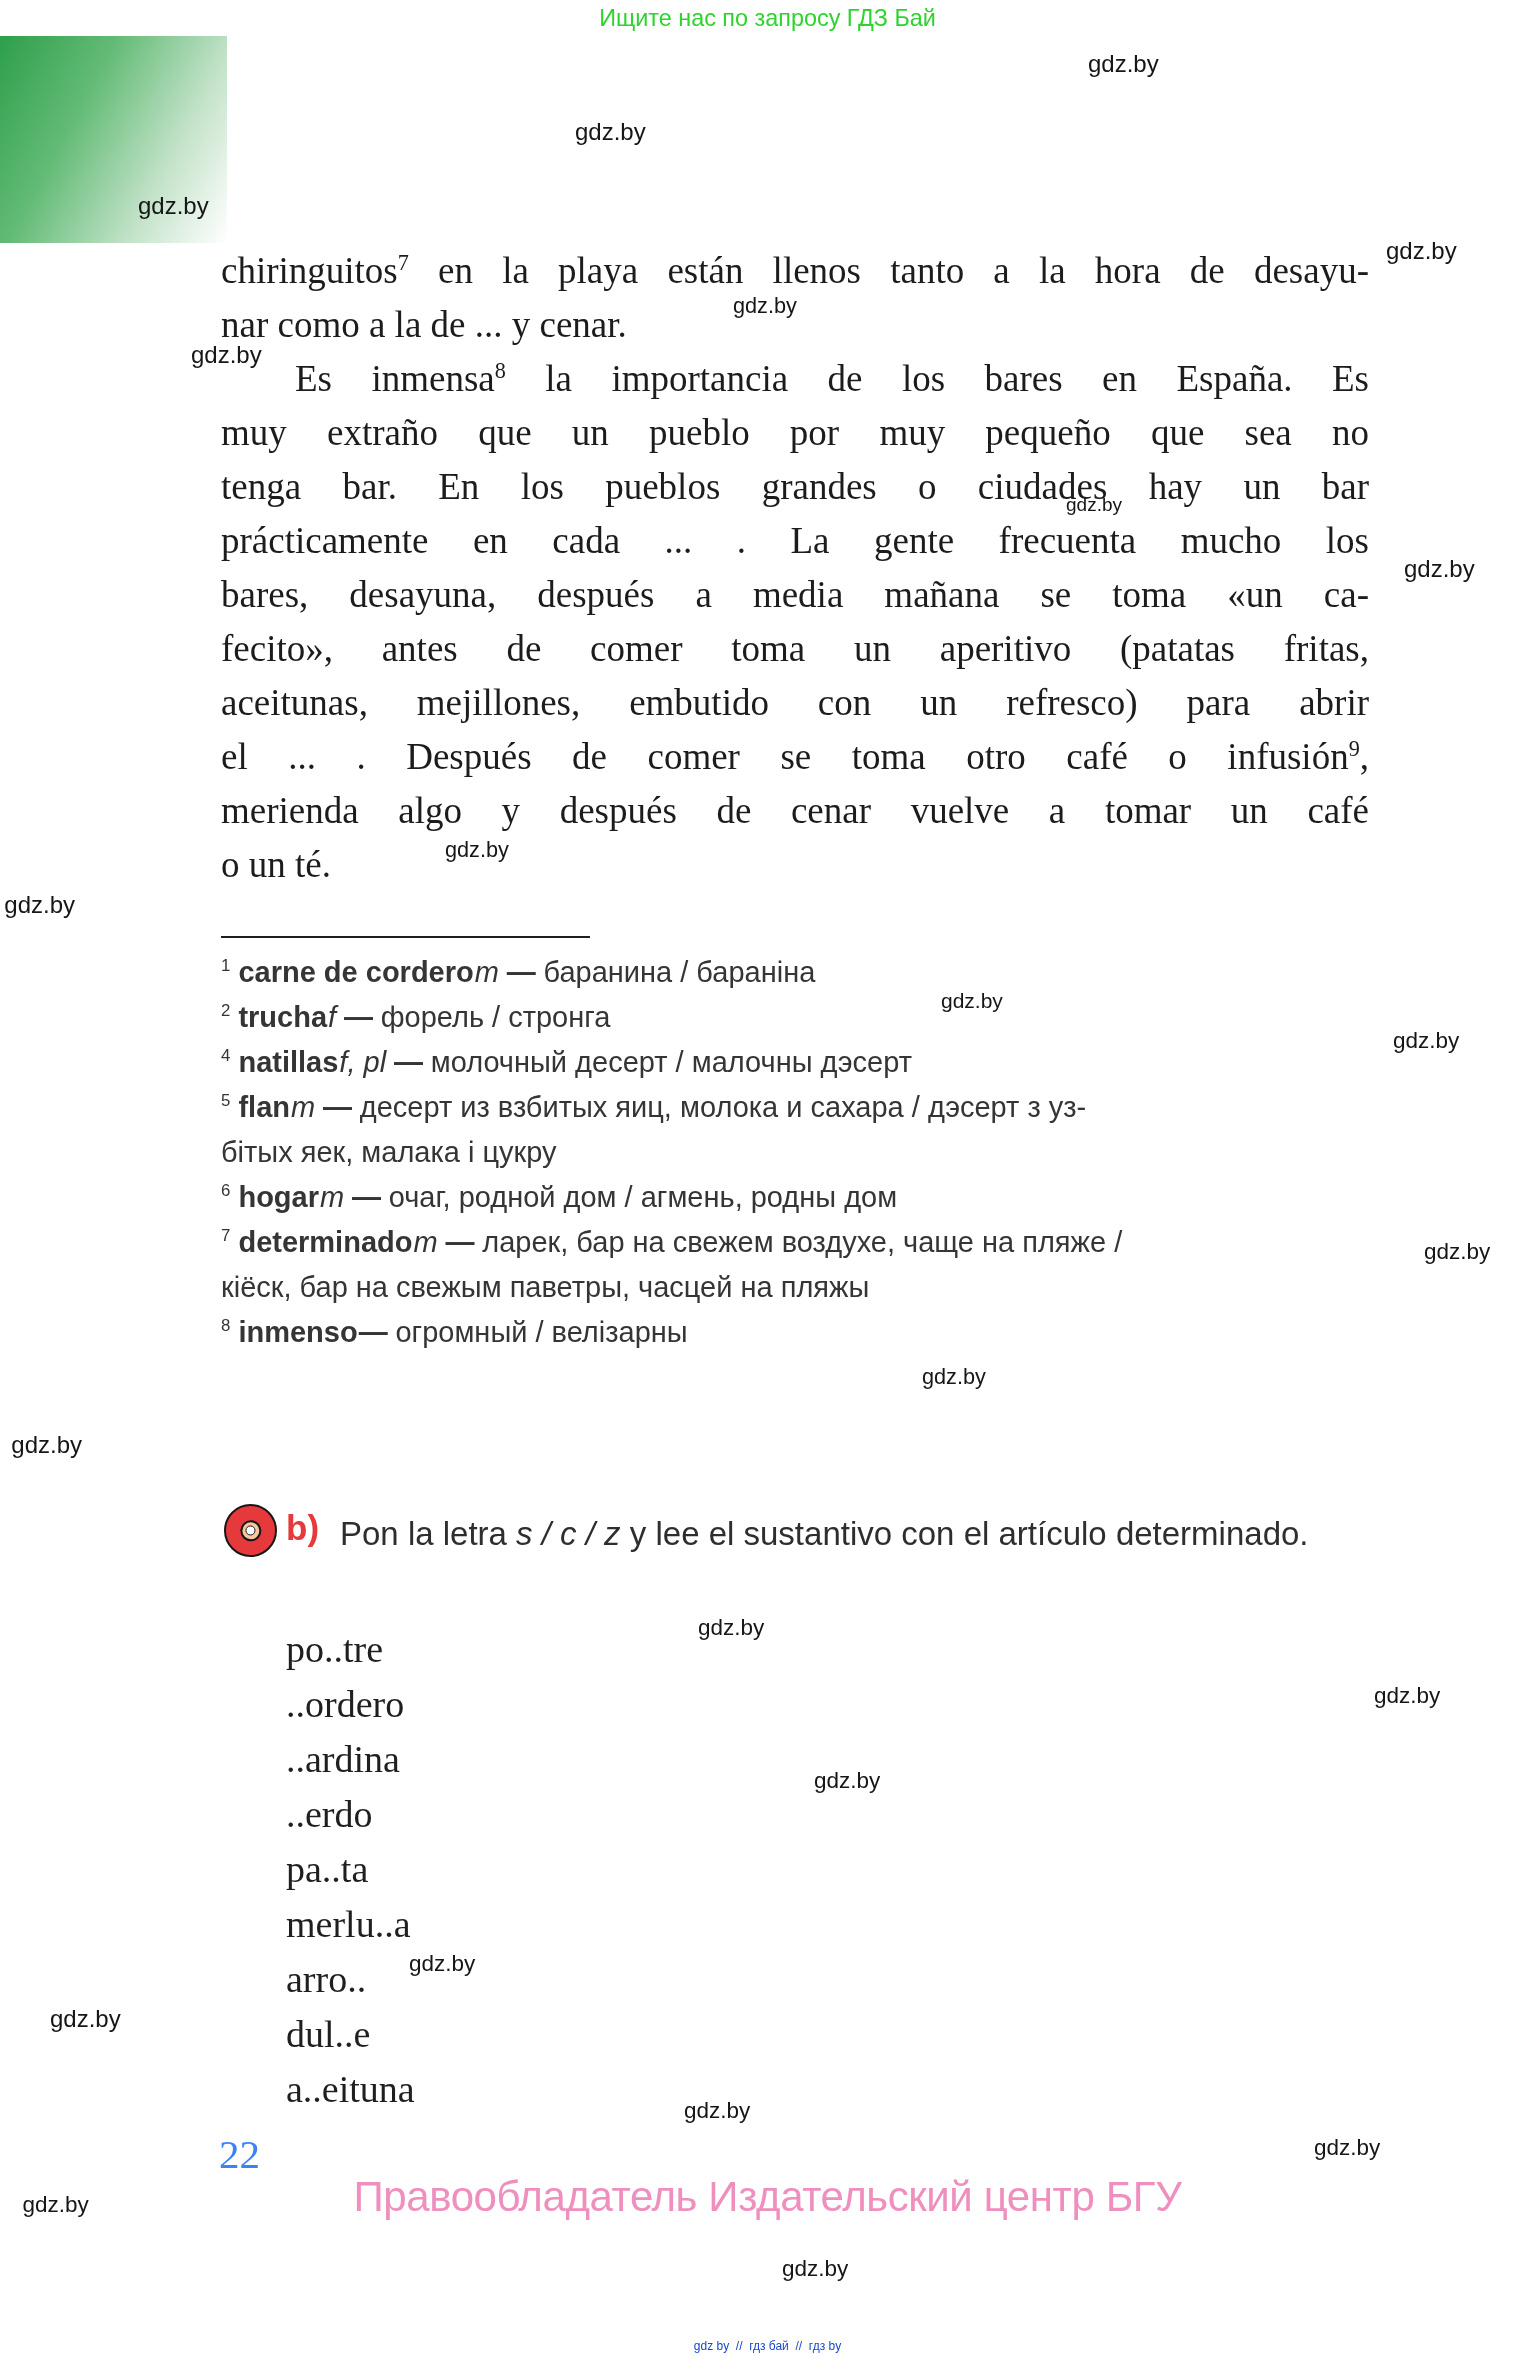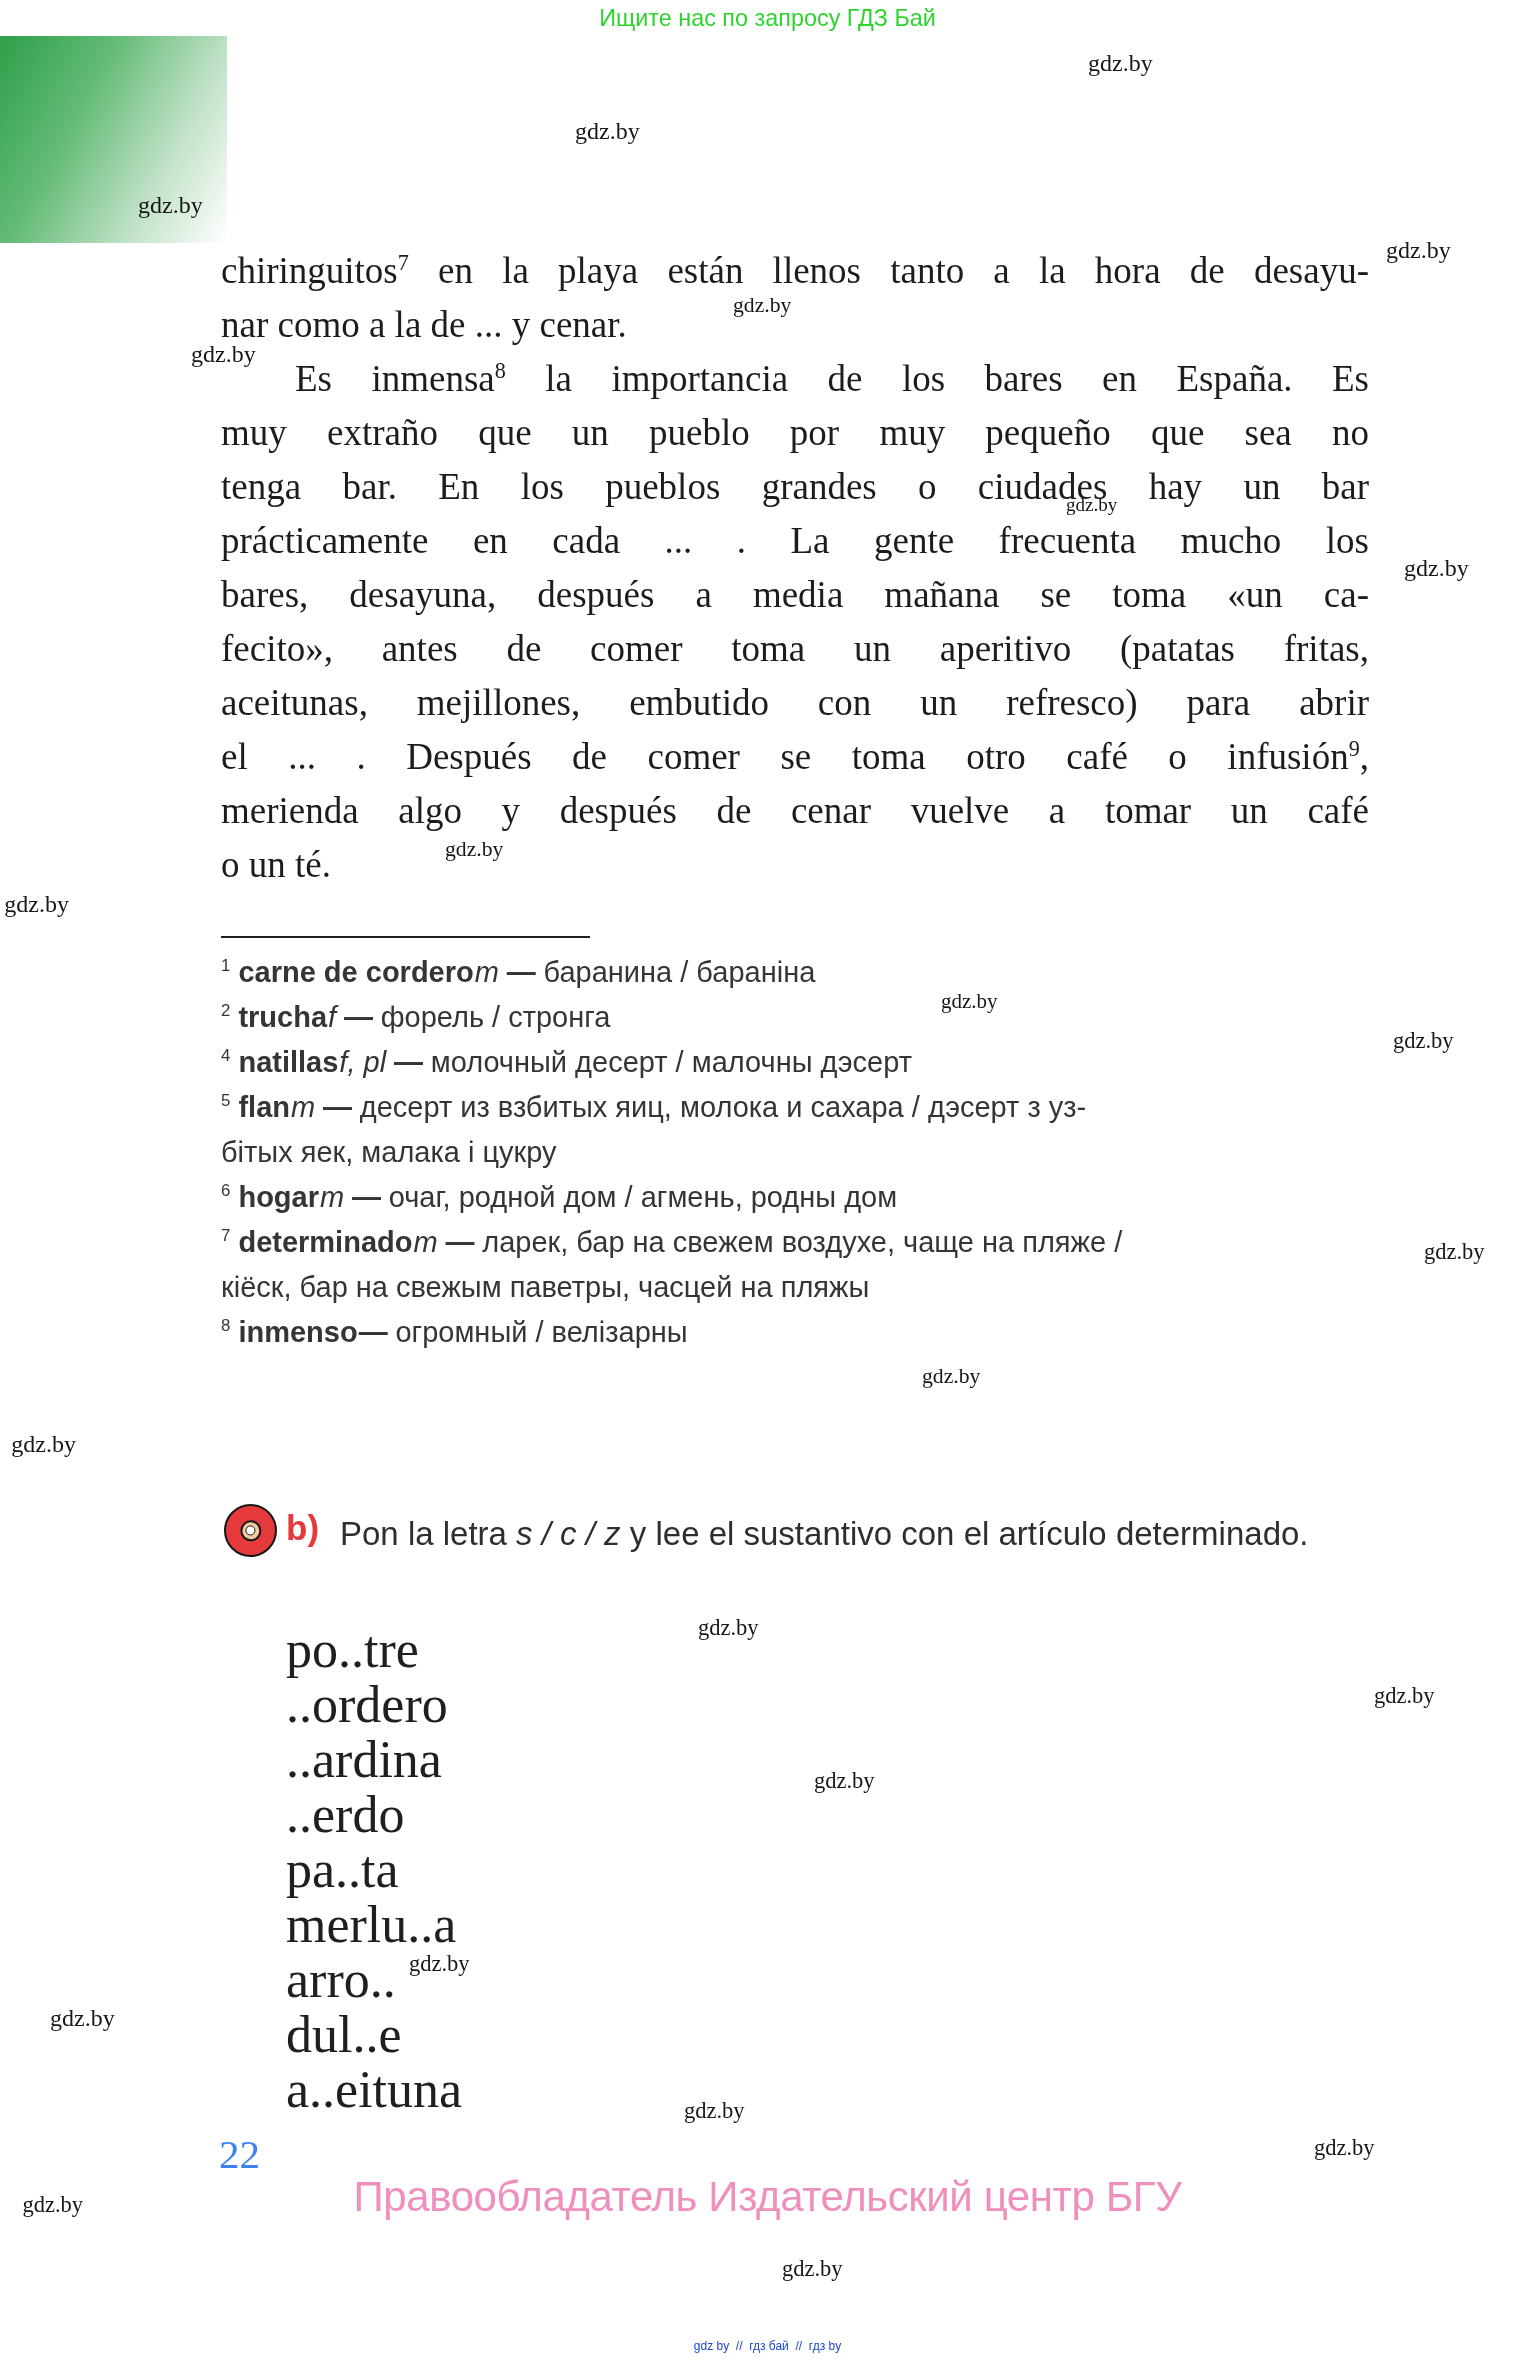--- a/index.html
+++ b/index.html
@@ -5,21 +5,21 @@
   html,body{margin:0;padding:0;background:#fff;}
   .page{position:relative;width:1535px;height:2377px;background:#ffffff;
         font-family:"Liberation Serif",serif;overflow:hidden;}
 
   .banner{position:absolute;top:5.2px;left:0;width:100%;text-align:center;
           font-family:"Liberation Sans",sans-serif;font-size:23.4px;color:#2ed32e;}
 
   .grad{position:absolute;left:0;top:36px;width:227px;height:207px;
         background:linear-gradient(118deg,#2e9f4a 0%,#63bb76 35%,#c2e2c8 70%,#ffffff 100%);}
 
-  .wm{position:absolute;font-family:Liberation Serif, serif;color:#161616;white-space:nowrap;}
+  .wm{position:absolute;font-family:Liberation Sans, sans-serif;color:#161616;white-space:nowrap;}
 
   .main{position:absolute;left:221px;top:244px;width:1148px;
         font-size:37px;line-height:54px;color:#1c1c1c;}
   .line{white-space:normal;}
   .line.j{text-align:justify;text-align-last:justify;}
   .line.ind{text-indent:74px;}
   sup{font-size:60%;line-height:0;}
 
   .divider{position:absolute;left:221px;top:936px;width:369px;border-top:2.6px solid #1f1f1f;}
 
@@ -37,21 +37,21 @@
   .cd-ring{position:absolute;left:50%;top:50%;transform:translate(-50%,-50%);
            width:17.3px;height:17.3px;border:2.6px solid #161616;border-radius:50%;background:#f6c8a2;}
   .cd-hole{position:absolute;left:50%;top:50%;transform:translate(-50%,-50%);
            width:7.8px;height:7.8px;border:1.7px solid #161616;border-radius:50%;background:#fff;}
   .ex-label{position:absolute;left:62px;top:3.5px;font-family:"Liberation Sans",sans-serif;
             font-weight:bold;font-size:35px;color:#e6393c;}
   .ex-text{position:absolute;left:116px;top:11px;font-family:"Liberation Sans",sans-serif;
            font-size:33px;color:#2e2e2e;white-space:nowrap;}
   .ex-text .em{font-style:italic;}
 
-  .words{position:absolute;left:286px;top:1622px;font-size:52px;line-height:55px;color:#1f1f1f;}
+  .words{position:absolute;left:286px;top:1622px;font-size:38px;line-height:55px;color:#1f1f1f;}
 
   .pagenum{position:absolute;left:219px;top:2130px;font-size:41px;color:#3b82f6;}
 
   .copyright{position:absolute;left:0;top:2173px;width:100%;text-align:center;
              font-family:"Liberation Sans",sans-serif;font-size:42px;color:#ef8fbe;
              letter-spacing:-0.4px;}
 
   .footer{position:absolute;left:0;top:2339px;width:100%;text-align:center;
           font-family:"Liberation Sans",sans-serif;font-size:12px;color:#1c46cb;white-space:pre;}
 </style>

